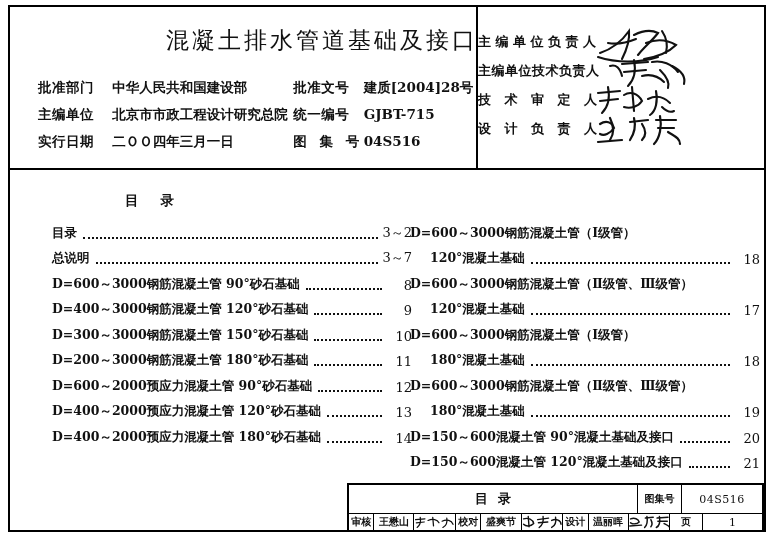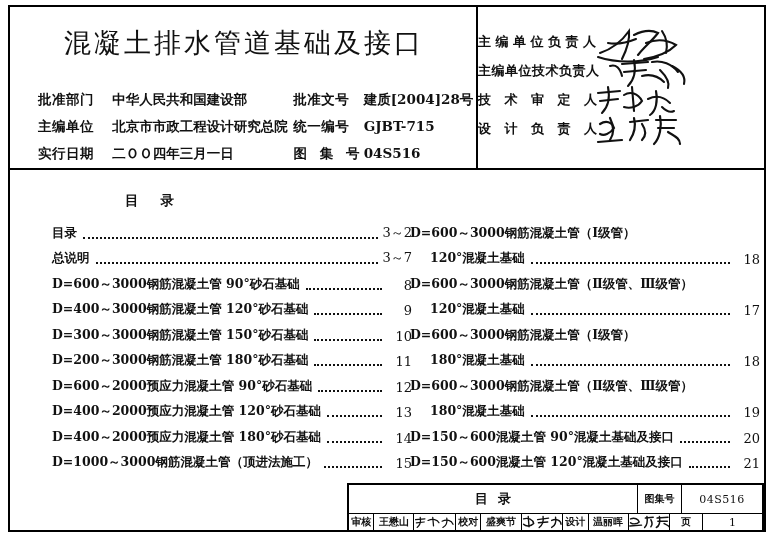--- a/index.html
+++ b/index.html
@@ -55,23 +55,23 @@
     width: 286px;
     height: 161px;
     box-sizing: border-box;
   }
 
   .doc-title {
     position: absolute;
     left: 0;
     top: 18px;
     width: 468px;
-    text-align: center;
+    text-align: right;
     font-family: "DejaVu Serif", "Liberation Serif", serif;
-    font-size: 27px;
+    font-size: 23px;
     letter-spacing: 3px;
     color: #111;
     white-space: nowrap;
   }
 
   .meta-rows {
     position: absolute;
     left: 28px;
     top: 72px;
     width: 440px;
@@ -82,35 +82,33 @@
     height: 27px;
     font-size: 13.5px;
     color: #111;
     white-space: nowrap;
     font-family: "DejaVu Serif", "Liberation Serif", serif;
     font-weight: bold;
   }
   .meta-label {
     width: 78px;
     letter-spacing: 0.5px;
-    margin-top: 12px;
   }
   .meta-value-1 {
     width: 190px;
   }
   .meta-label-2 {
     width: 74px;
     letter-spacing: 0.5px;
   }
   .meta-value-2 {
     width: 120px;
   }
   .spaced {
     letter-spacing: 4px;
-    text-align: center;
   }
 
   
   .sig-rows {
     position: absolute;
     left: 0;
     top: 26px;
     width: 274px;
   }
   .sig-row {
@@ -387,25 +385,20 @@
       <div class="toc-line">
         <span class="toc-text">D=400～2000预应力混凝土管  120°砂石基础</span>
         <span class="toc-dots"></span>
         <span class="toc-page">13</span>
       </div>
       <div class="toc-line">
         <span class="toc-text">D=400～2000预应力混凝土管  180°砂石基础</span>
         <span class="toc-dots"></span>
         <span class="toc-page">14</span>
       </div>
-      <div class="toc-line">
-        <span class="toc-text">D=1000～3000钢筋混凝土管（顶进法施工）</span>
-        <span class="toc-dots"></span>
-        <span class="toc-page">15</span>
-      </div>
     </div>
 
     <div class="toc-col right">
       <div class="toc-line nopage">
         <span class="toc-text">D=600～3000钢筋混凝土管（Ⅰ级管）</span>
 
         <span class="toc-page"></span>
       </div>
       <div class="toc-line indent">
         <span class="toc-text">120°混凝土基础</span>

